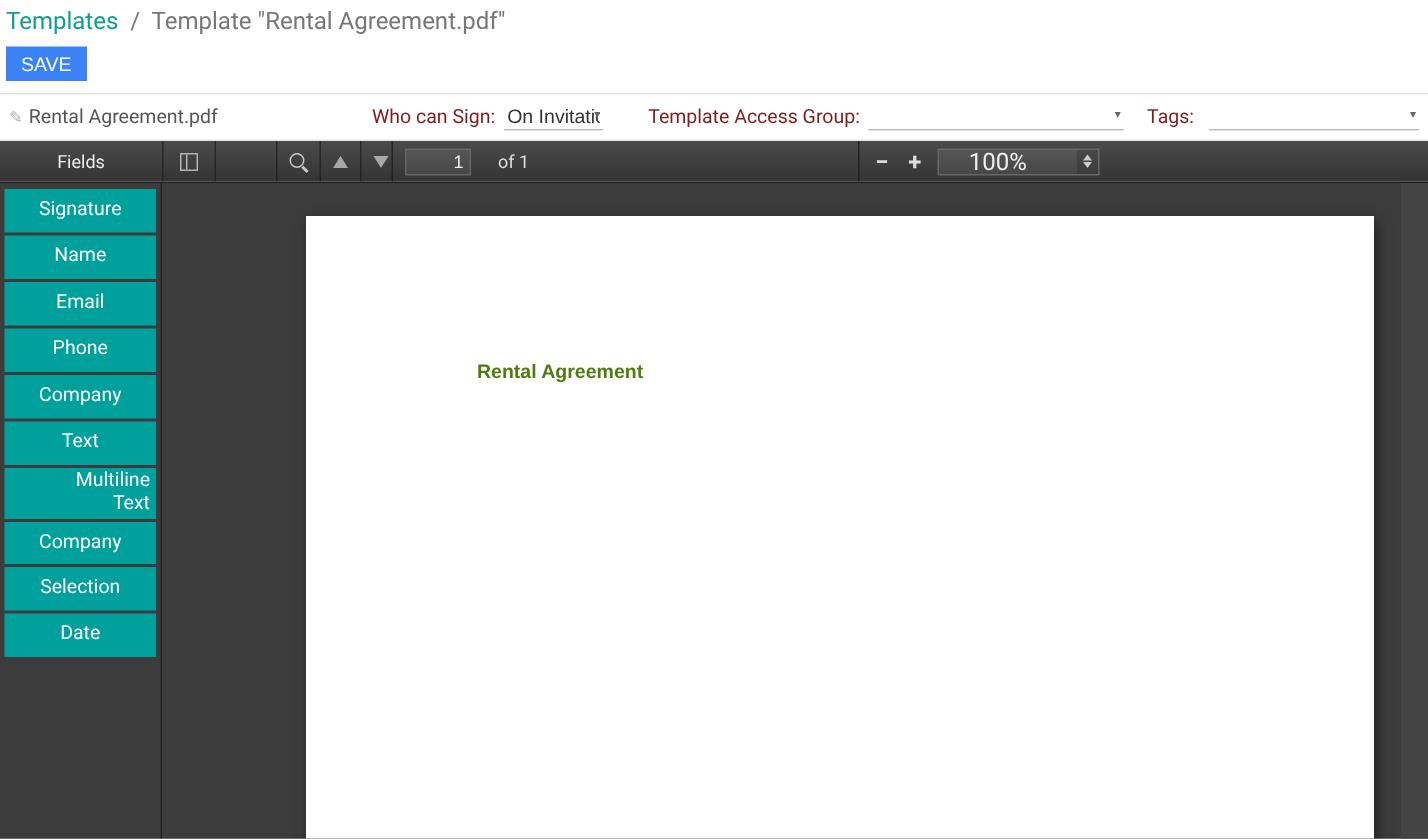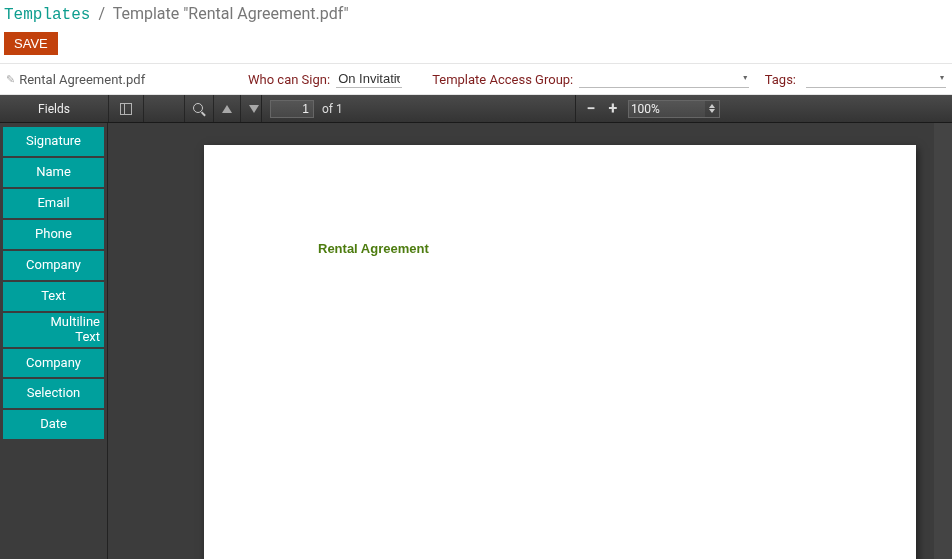--- a/index.html
+++ b/index.html
@@ -13,29 +13,28 @@
       position: relative;
     }
     .breadcrumb {
       padding: 4px 4px 8px 4px;
       font-size: 16px;
       color: #555;
     }
     .breadcrumb a {
       color: #0f9e8f;
       text-decoration: none;
-      font-family: Liberation Mono, monospace;
     }
     .breadcrumb .sep { color: #777; margin: 0 4px; }
     .breadcrumb .current { color: #777; }
     .save-row {
       padding: 0 4px 8px 4px;
     }
     .btn-save {
-      background: #c2410c;
+      background: #3b82f6;
       color: #fff;
       border: none;
       padding: 4px 10px;
       font-size: 13px;
       font-weight: 500;
       cursor: pointer;
     }
     .meta-bar {
       border-top: 1px solid #e5e5e5;
       border-bottom: 1px solid #e5e5e5;
@@ -112,28 +111,28 @@
     .arrow-btn {
       width: 0; height: 0; display: inline-block;
     }
     .arrow-up { border-left: 5px solid transparent; border-right: 5px solid transparent; border-bottom: 8px solid #bbb; }
     .arrow-down { border-left: 5px solid transparent; border-right: 5px solid transparent; border-top: 8px solid #bbb; }
     .page-input {
       width: 44px; height: 18px; text-align: right;
       background: linear-gradient(#555,#474747); border: 1px solid #666;
       color: #eee; font-size: 12px; padding-right: 4px;
     }
-    .page-of { padding-left: 8px; color: #ddd; white-space: nowrap; }
+    .page-of { padding-left: 18px; color: #ddd; white-space: nowrap; }
     .tb-flex { flex: 1; border-left: none; }
     .zoom-group { gap: 8px; }
     .zoom-btn { font-size: 16px; font-weight: 700; color: #ddd; cursor: pointer; width: 14px; text-align: center; }
     .zoom-select {
-      width: 92px; height: 18px;
+      width: 108px; height: 18px;
       background: linear-gradient(#555,#474747); border: 1px solid #666; color: #eee;
-      font-size: 12px; padding-left: 2px; display: inline-flex; align-items: center; position: relative;
+      font-size: 16px; padding-left: 20px; display: inline-flex; align-items: center; position: relative;
     }
     .zoom-select .caret-box {
       position: absolute; right: 0; top: 0; bottom: 0; width: 14px; display: flex; flex-direction: column; justify-content: center; align-items: center; gap: 1px; background: rgba(0,0,0,0.15);
     }
     .caret-up { width:0;height:0;border-left:3px solid transparent;border-right:3px solid transparent;border-bottom:4px solid #ccc;}
     .caret-dn { width:0;height:0;border-left:3px solid transparent;border-right:3px solid transparent;border-top:4px solid #ccc;}
     .tb-right-pad { flex: 1; border-left: none; }
     
     .workspace {
       display: flex;

